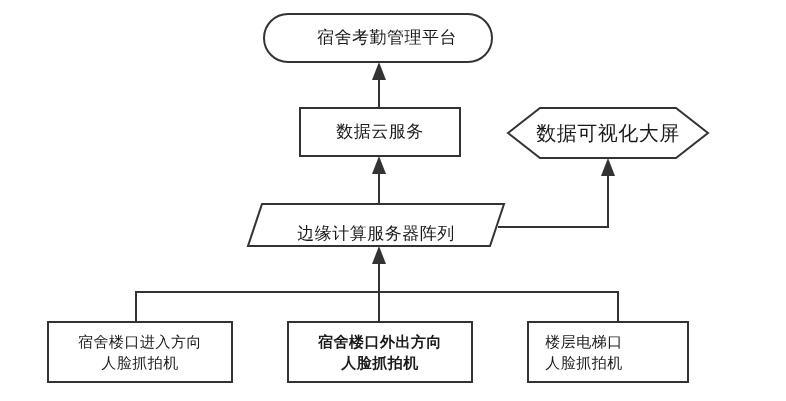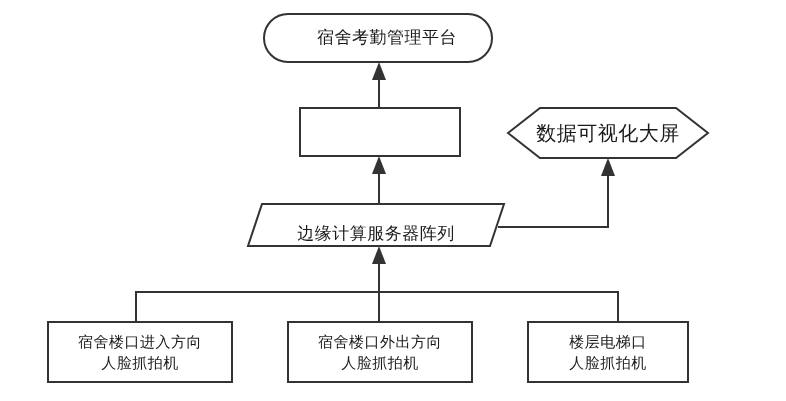--- a/index.html
+++ b/index.html
@@ -102,27 +102,28 @@
       <line class="connector" x1="618" y1="322" x2="618" y2="292"></line>
       <line class="connector" x1="135" y1="292" x2="619" y2="292"></line>
       <line class="connector" x1="379" y1="292" x2="379" y2="257"></line>
       <polygon class="arrow-head" points="379,246 372,264 386,264"></polygon>
     </g>
 
   </svg>
 
   <div class="node-label" style="left:264px; top:14px; width:228px; height:48px; font-size:17px;padding-left:9px;">宿舍考勤管理平台</div>
 
+  <div class="node-label" style="left:300px; top:108px; width:160px; height:48px; font-size:17px;">数据云服务</div>
 
   <div class="node-label" style="left:528px; top:109px; width:160px; height:48px; font-size:20px;">数据可视化大屏</div>
 
   <div class="node-label" style="left:256px; top:204px; width:240px; height:60px; font-size:17px;">边缘计算服务器阵列</div>
 
   <div class="node-label" style="left:48px; top:322px; width:184px; height:60px; font-size:15px; line-height:21px;">宿舍楼口进入方向
 人脸抓拍机</div>
 
-  <div class="node-label" style="left:288px; top:322px; width:184px; height:60px; font-size:15px; line-height:21px;">宿舍楼口外出方向
+  <div class="node-label" style="left:288px; top:322px; width:184px; height:60px; font-size:15px; line-height:21px;font-weight:bold;">宿舍楼口外出方向
 人脸抓拍机</div>
 
-  <div class="node-label" style="left:528px; top:322px; width:160px; height:60px; font-size:15px; line-height:21px;">楼层电梯口
+  <div class="node-label" style="left:504px; top:322px; width:160px; height:60px; font-size:15px; line-height:21px;">楼层电梯口
 人脸抓拍机</div>
 
 </div>
 
 </body></html>

